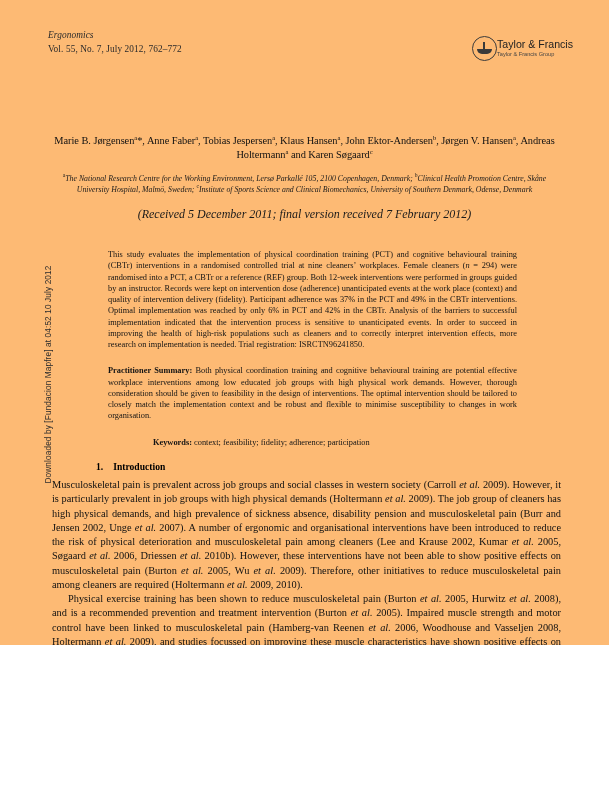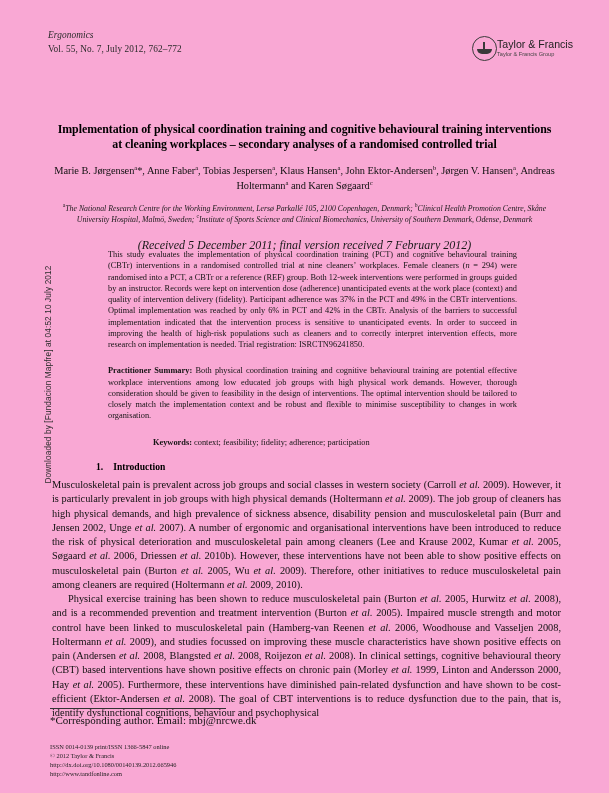--- a/index.html
+++ b/index.html
@@ -7,22 +7,22 @@
     padding: 0;
     background: #ffffff;
   }
   body {
     font-family: "Liberation Serif", serif;
     color: #1a1a1a;
   }
   .page {
     position: relative;
     width: 609px;
-    height: 793px;
-    background: #f9a8d4;
+    height: 645px;
+    background: #fdba74;
     overflow: hidden;
   }
 
   
   .download-stamp {
     position: absolute;
     left: -92px;
     top: 370px;
     width: 280px;
     transform: rotate(-90deg);
@@ -252,24 +252,20 @@
     <div class="publisher-logo">
       <div class="tf-mark"></div>
       <div>
         <div class="tf-text-main">Taylor &amp; Francis</div>
         <div class="tf-text-sub">Taylor &amp; Francis Group</div>
       </div>
     </div>
   </div>
 
   <div class="title-block">
-    <h1 class="paper-title">
-      <span>Implementation of physical coordination training and cognitive behavioural training interventions</span>
-      <span>at cleaning workplaces – secondary analyses of a randomised controlled trial</span>
-    </h1>
     <div class="authors">
       <span>Marie B. Jørgensen<sup>a</sup>*, Anne Faber<sup>a</sup>, Tobias Jespersen<sup>a</sup>, Klaus Hansen<sup>a</sup>, John Ektor-Andersen<sup>b</sup>, Jørgen V. Hansen<sup>a</sup>,</span>
       <span>Andreas Holtermann<sup>a</sup> and Karen Søgaard<sup>c</sup></span>
     </div>
     <div class="affiliations"><sup>a</sup>The National Research Centre for the Working Environment, Lersø Parkallé 105, 2100 Copenhagen, Denmark; <sup>b</sup>Clinical Health Promotion Centre, Skåne University Hospital, Malmö, Sweden; <sup>c</sup>Institute of Sports Science and Clinical Biomechanics, University of Southern Denmark, Odense, Denmark</div>
     <div class="received">(Received 5 December 2011; final version received 7 February 2012)</div>
   </div>
 
   <div class="abstract-block">
     <p class="abstract-text">This study evaluates the implementation of physical coordination training (PCT) and cognitive behavioural training (CBTr) interventions in a randomised controlled trial at nine cleaners’ workplaces. Female cleaners (<span class="ital">n</span> = 294) were randomised into a PCT, a CBTr or a reference (REF) group. Both 12-week interventions were performed in groups guided by an instructor. Records were kept on intervention dose (adherence) unanticipated events at the work place (context) and quality of intervention delivery (fidelity). Participant adherence was 37% in the PCT and 49% in the CBTr interventions. Optimal implementation was reached by only 6% in PCT and 42% in the CBTr. Analysis of the barriers to successful implementation indicated that the intervention process is sensitive to unanticipated events. In order to succeed in improving the health of high-risk populations such as cleaners and to correctly interpret intervention effects, more research on implementation is needed. Trial registration: ISRCTN96241850.</p>

